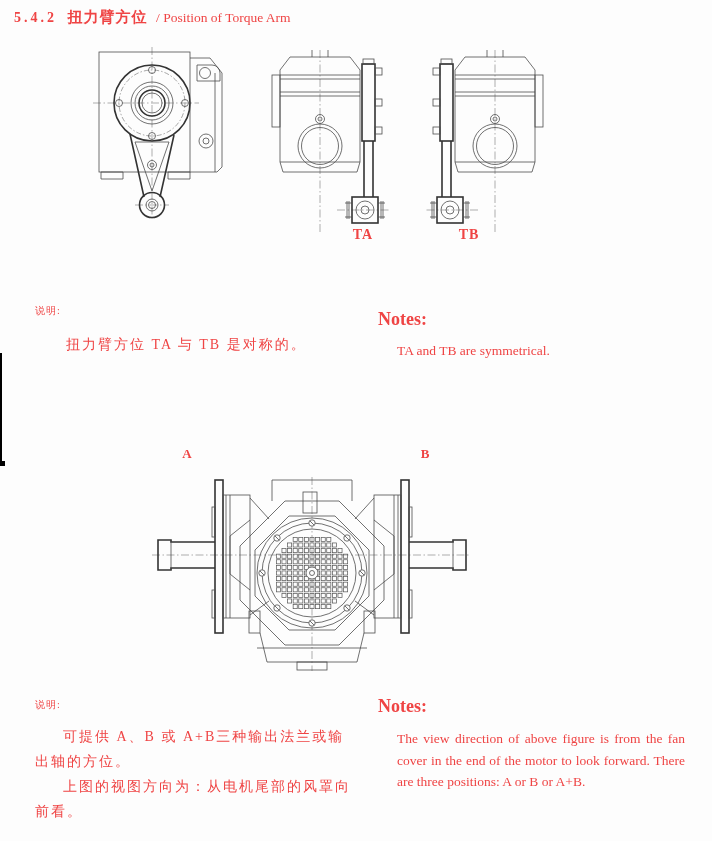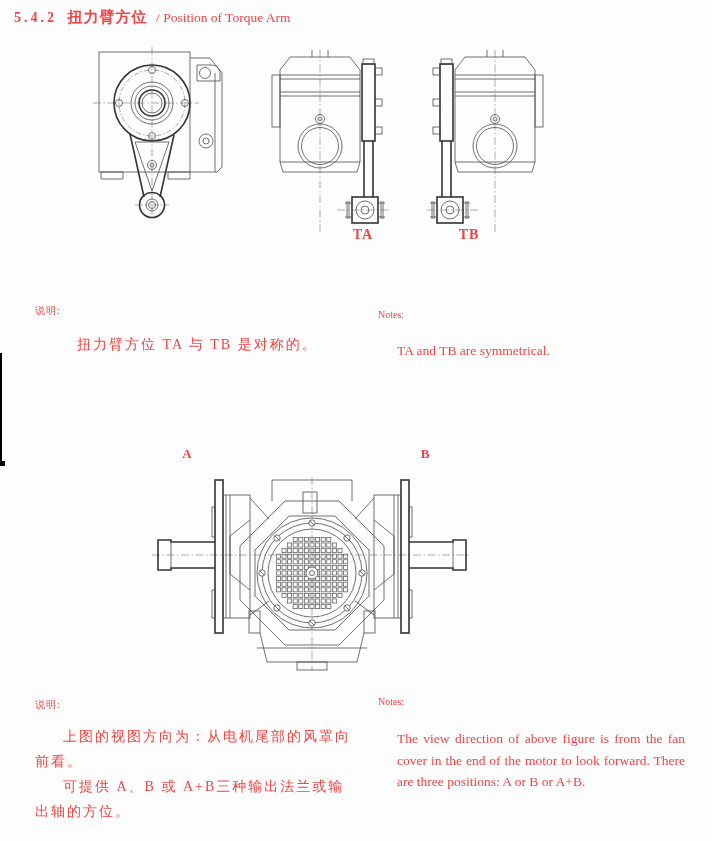--- a/index.html
+++ b/index.html
@@ -8,21 +8,21 @@
   .abs{position:absolute;}
   .heading{position:absolute;left:14px;white-space:nowrap;font-size:14px;}
   .hnum{letter-spacing:3px;font-weight:600;}
   .hcjk{font-weight:bold;font-size:15px;margin:0 5px 0 7px;letter-spacing:1px;}
   .hen{font-size:13.5px;}
   .figlabel{position:absolute;font-size:14px;font-weight:600;letter-spacing:1px;text-align:center;}
   .ablabel{position:absolute;font-size:13px;font-weight:bold;text-align:center;}
   .cnlabel{position:absolute;font-size:10px;letter-spacing:1px;}
   .cnbody{position:absolute;font-size:14px;letter-spacing:2px;line-height:25px;}
   .cnbody p{margin:0;text-indent:28px;}
-  .enlabel{position:absolute;font-size:10px;font-weight:normal;}
+  .enlabel{position:absolute;font-size:18px;font-weight:bold;}
   .enbody{position:absolute;font-size:13.5px;line-height:21.5px;text-align:justify;}
   .edge{position:absolute;background:#000;}
   
   .ln{fill:none;stroke:#4d4d4d;stroke-width:0.8;}
   .bd{fill:none;stroke:#333;stroke-width:1.6;}
   .cl{fill:none;stroke:#8a8a8a;stroke-width:0.7;stroke-dasharray:8 2.5 1.5 2.5;}
   .cld{fill:none;stroke:#808080;stroke-width:0.7;stroke-dasharray:5 2 1.5 2;}
   .wf{fill:#fdfdfd;stroke:#4d4d4d;stroke-width:0.8;}
   #grille rect{fill:none;stroke:#555;stroke-width:0.7;}
 </style>
@@ -115,21 +115,21 @@
   </svg>
 
   <svg class="abs" style="left:425px;top:50px" width="125" height="200" viewBox="0 0 125 200">
     <use href="#ta-geom" transform="translate(125 0) scale(-1 1)"></use>
   </svg>
 
   <div class="figlabel" style="left:348px;top:227px;width:30px">TA</div>
   <div class="figlabel" style="left:454px;top:227px;width:30px">TB</div>
 
   <div class="cnlabel" style="left:35px;top:304px">说明:</div>
-  <div class="cnbody" style="left:77px;top:332px;width:300px">扭力臂方位 TA 与 TB 是对称的。</div>
+  <div class="cnbody" style="left:66px;top:332px;width:300px">扭力臂方位 TA 与 TB 是对称的。</div>
 
   <div class="enlabel" style="left:378px;top:309px">Notes:</div>
   <div class="enbody" style="left:397px;top:340px;width:288px">TA and TB are symmetrical.</div>
 
   <div class="edge" style="left:0;top:353px;width:2px;height:112px"></div>
   <div class="edge" style="left:0;top:461px;width:5px;height:5px"></div>
 
 
   <div class="ablabel" style="left:178px;top:446px;width:18px">A</div>
   <div class="ablabel" style="left:416px;top:446px;width:18px">B</div>
@@ -319,20 +319,20 @@
       <circle class="wf" cx="132" cy="73" r="3.2"></circle>
         <path class="ln" d="M130 71 L134 75"></path>
     </g>
 
     <use href="#flange-geom"></use>
     <use href="#flange-geom" transform="translate(334 0) scale(-1 1)"></use>
   </svg>
 
   <div class="cnlabel" style="left:35px;top:698px">说明:</div>
   <div class="cnbody" style="left:35px;top:724px;width:320px">
+    <p>可提供 A、B 或 A+B三种输出法兰或输出轴的方位。</p>
     <p>上图的视图方向为：从电机尾部的风罩向前看。</p>
-    <p>可提供 A、B 或 A+B三种输出法兰或输出轴的方位。</p>
   </div>
 
   <div class="enlabel" style="left:378px;top:696px">Notes:</div>
   <div class="enbody" style="left:397px;top:728px;width:288px">The view direction of above figure is from the fan cover in the end of the motor to look forward. There are three positions: A or B or A+B.</div>
 
 </div>
 
 </body></html>

